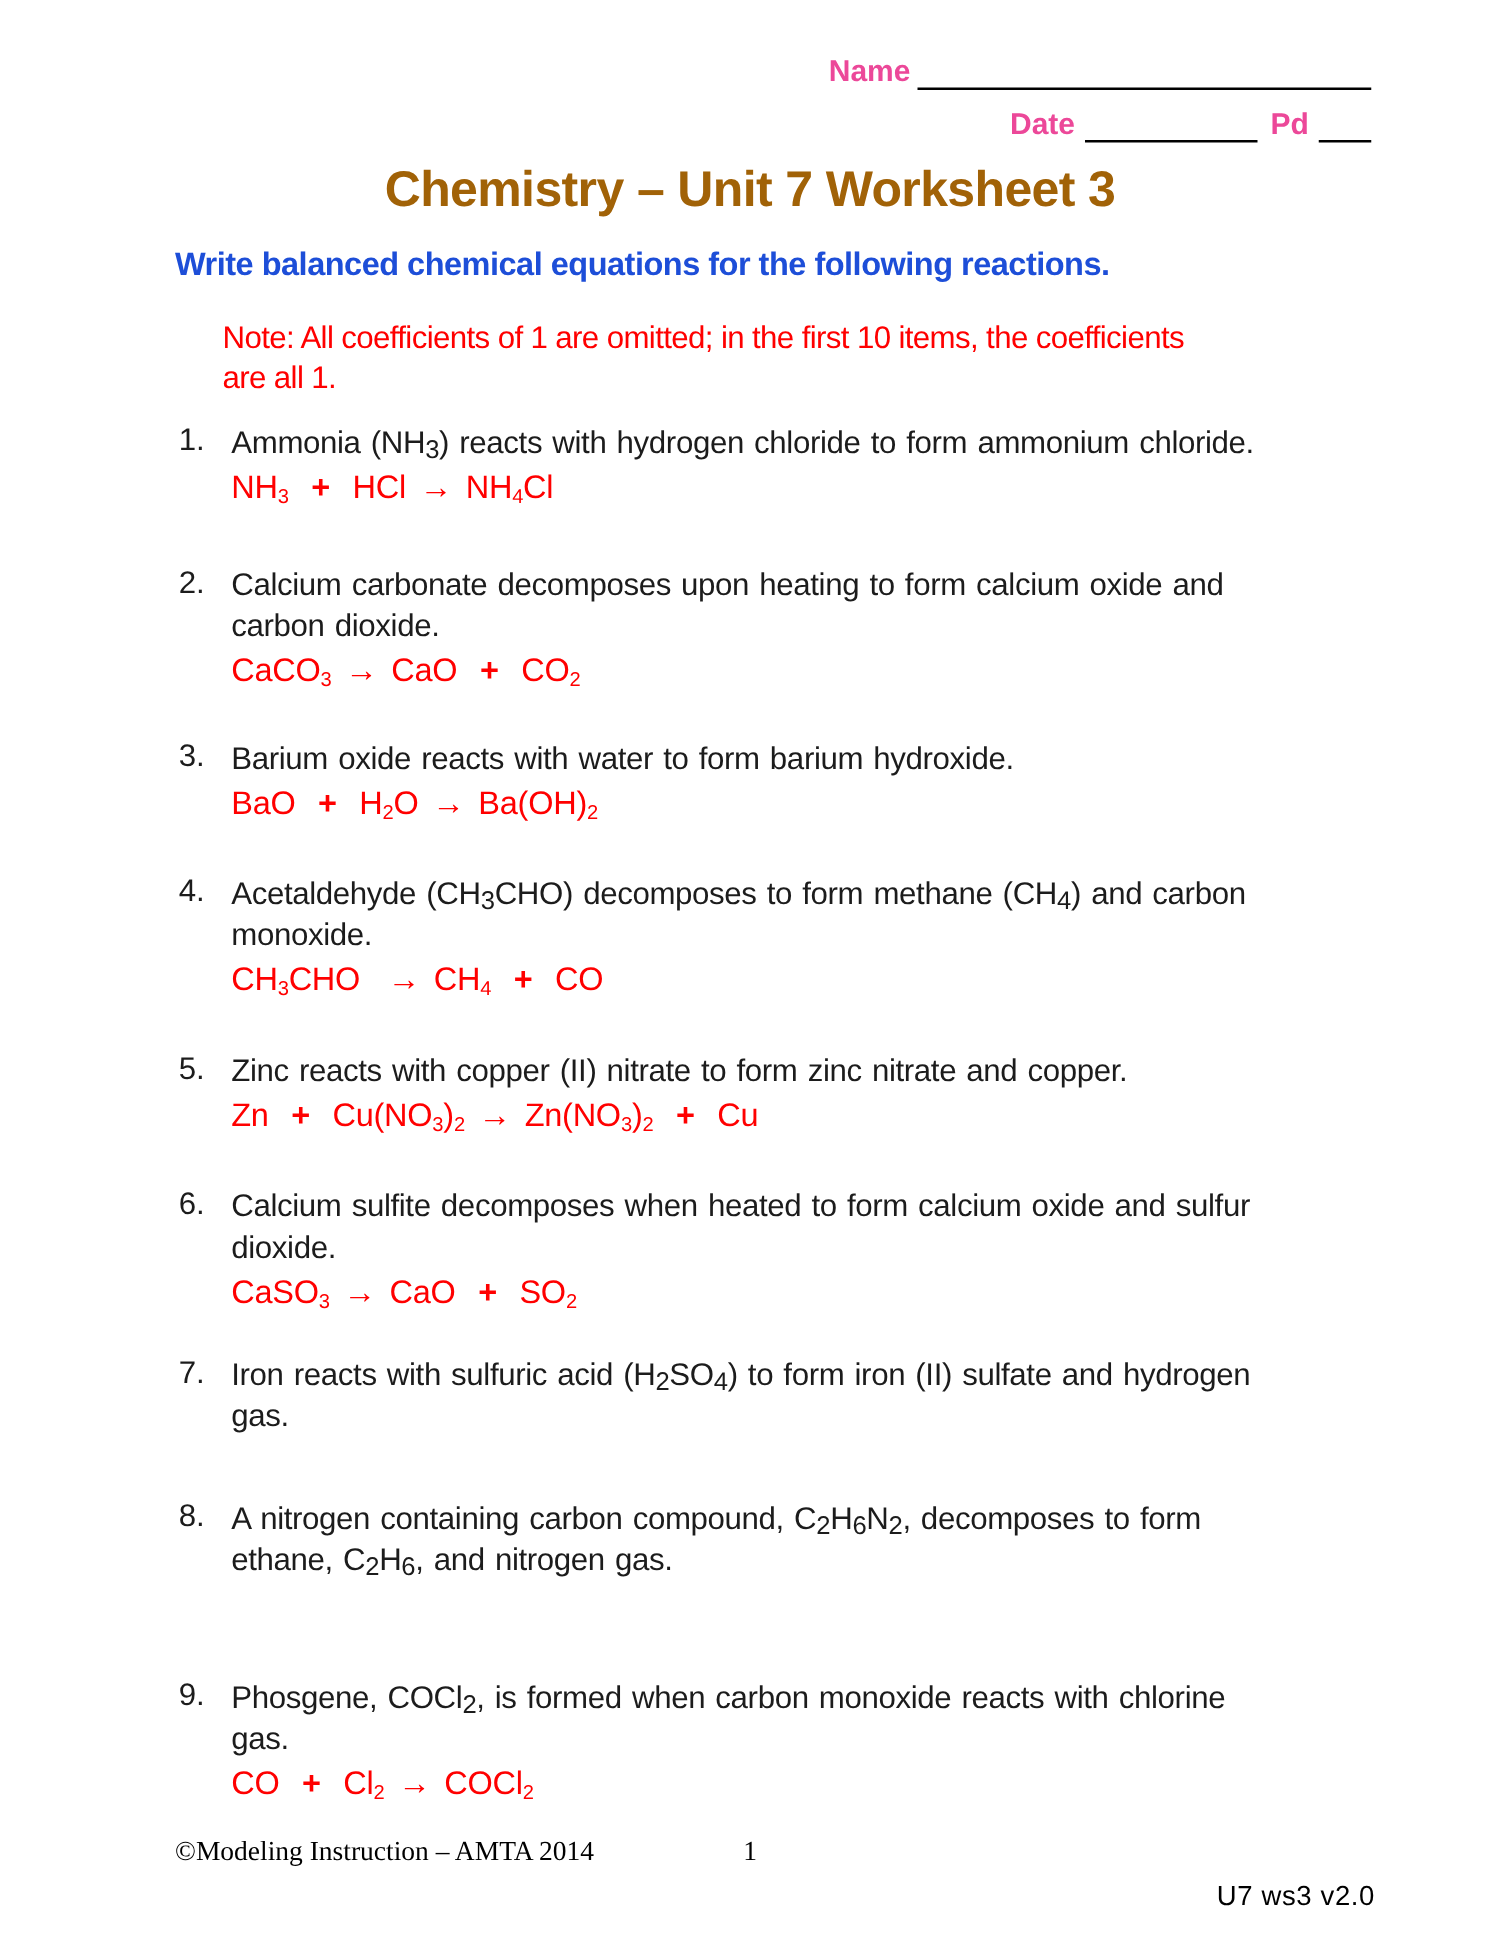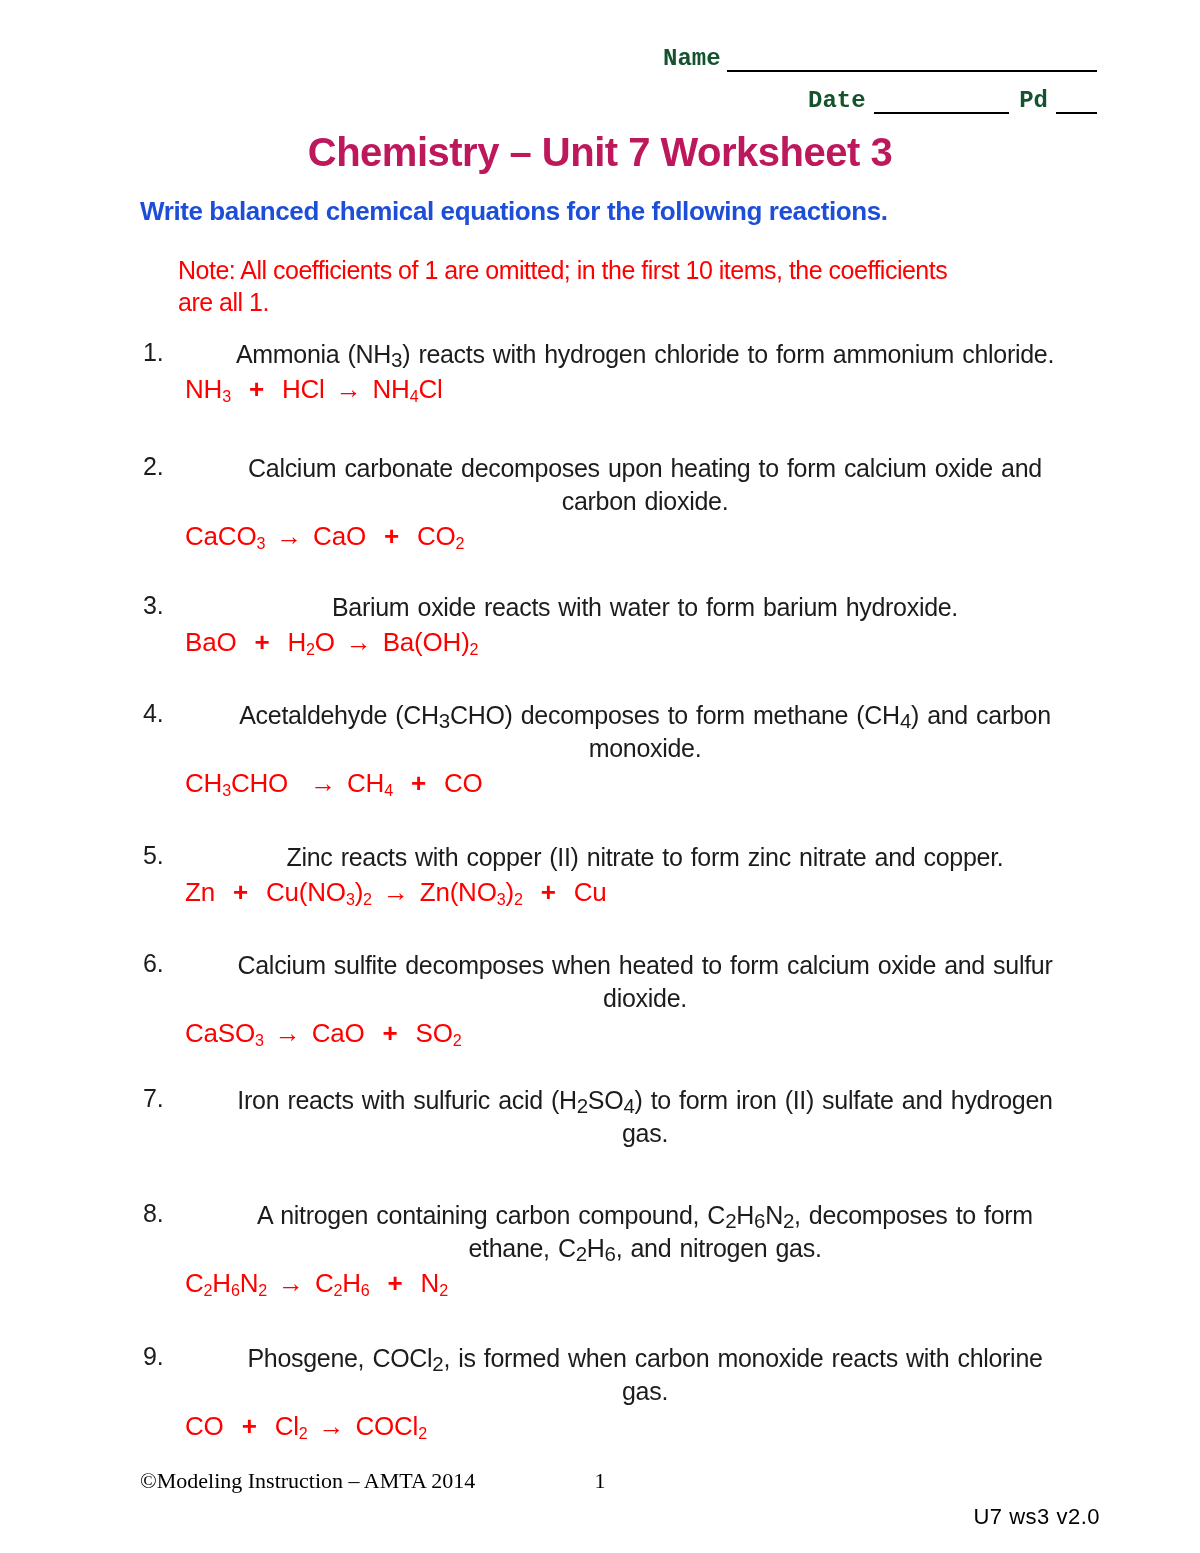--- a/index.html
+++ b/index.html
@@ -3,40 +3,40 @@
 <meta charset="utf-8">
 <style>
   html,body{margin:0;padding:0;background:#888;}
   .page{
     position:relative;width:1200px;height:1553px;background:#ffffff;
     margin:0 auto;font-family:"Liberation Sans",sans-serif;color:#1c1c1c;
     overflow:hidden;
   }
   
   .hdr-row{position:absolute;display:flex;align-items:flex-end;
-    font-family:Liberation Mono, monospace;font-weight:bold;font-size:24px;color:#14532d;}
+    font-family:Liberation Sans, sans-serif;font-weight:bold;font-size:24px;color:#ec4899;}
   .hdr-name{top:44px;left:663px;width:434px;}
   .hdr-date{top:86px;left:808px;width:289px;}
   .blank{border-bottom:2px solid #000;height:26px;}
   .blank.grow{flex:1;margin-left:6px;}
   .blank.date-line{width:152px;margin-left:8px;}
   .blank.pd-line{width:46px;margin-left:8px;}
   .hdr-date .pd{margin-left:10px;}
   
   .title{position:absolute;top:130px;left:0;width:100%;text-align:center;
-    font-size:40px;font-weight:bold;letter-spacing:-0.5px;color:#be185d;}
+    font-size:40px;font-weight:bold;letter-spacing:-0.5px;color:#a16207;}
   .instruction{position:absolute;top:196px;left:140px;font-size:26px;
     font-weight:bold;letter-spacing:-0.4px;color:#1d4ed8;}
   .note{position:absolute;top:254px;left:178px;width:960px;font-size:25px;
     line-height:32px;letter-spacing:-0.5px;color:#ff0000;}
   
   .item{position:absolute;left:143px;right:95px;display:flex;}
   .num{flex:none;width:42px;font-size:25px;letter-spacing:-0.2px;}
   .body{flex:1;}
-  .question{font-size:25px;line-height:33px;letter-spacing:-0.3px;word-spacing:1.5px;text-align:center;}
+  .question{font-size:25px;line-height:33px;letter-spacing:-0.3px;word-spacing:1.5px;}
   .question sub.qs{font-size:82%;vertical-align:-4px;line-height:0;}
   .answer{margin-top:3px;color:#ff0000;font-size:26px;letter-spacing:-0.2px;
     word-spacing:4px;}
   .answer sub{font-size:62%;vertical-align:-4px;line-height:0;}
   .answer b{font-weight:bold;margin:0 7px;}
   
   .footer-left{position:absolute;top:1468px;left:140px;
     font-family:"Liberation Serif",serif;font-size:22px;color:#000;}
   .footer-center{position:absolute;top:1468px;left:50%;transform:translateX(-50%);
     font-family:"Liberation Serif",serif;font-size:22px;color:#000;}
@@ -115,21 +115,20 @@
     <div class="num">7.</div>
     <div class="body">
       <div class="question">Iron reacts with sulfuric acid (H<sub class="qs">2</sub>SO<sub class="qs">4</sub>) to form iron (II) sulfate and hydrogen<br>gas.</div>
     </div>
   </div>
 
   <div class="item" style="top:1199px">
     <div class="num">8.</div>
     <div class="body">
       <div class="question">A nitrogen containing carbon compound, C<sub class="qs">2</sub>H<sub class="qs">6</sub>N<sub class="qs">2</sub>, decomposes to form<br>ethane, C<sub class="qs">2</sub>H<sub class="qs">6</sub>, and nitrogen gas.</div>
-      <div class="answer">C<sub>2</sub>H<sub>6</sub>N<sub>2</sub> → C<sub>2</sub>H<sub>6</sub> <b>+</b> N<sub>2</sub></div>
     </div>
   </div>
 
   <div class="item" style="top:1342px">
     <div class="num">9.</div>
     <div class="body">
       <div class="question">Phosgene, COCl<sub class="qs">2</sub>, is formed when carbon monoxide reacts with chlorine<br>gas.</div>
       <div class="answer">CO <b>+</b> Cl<sub>2</sub> → COCl<sub>2</sub></div>
     </div>
   </div>

